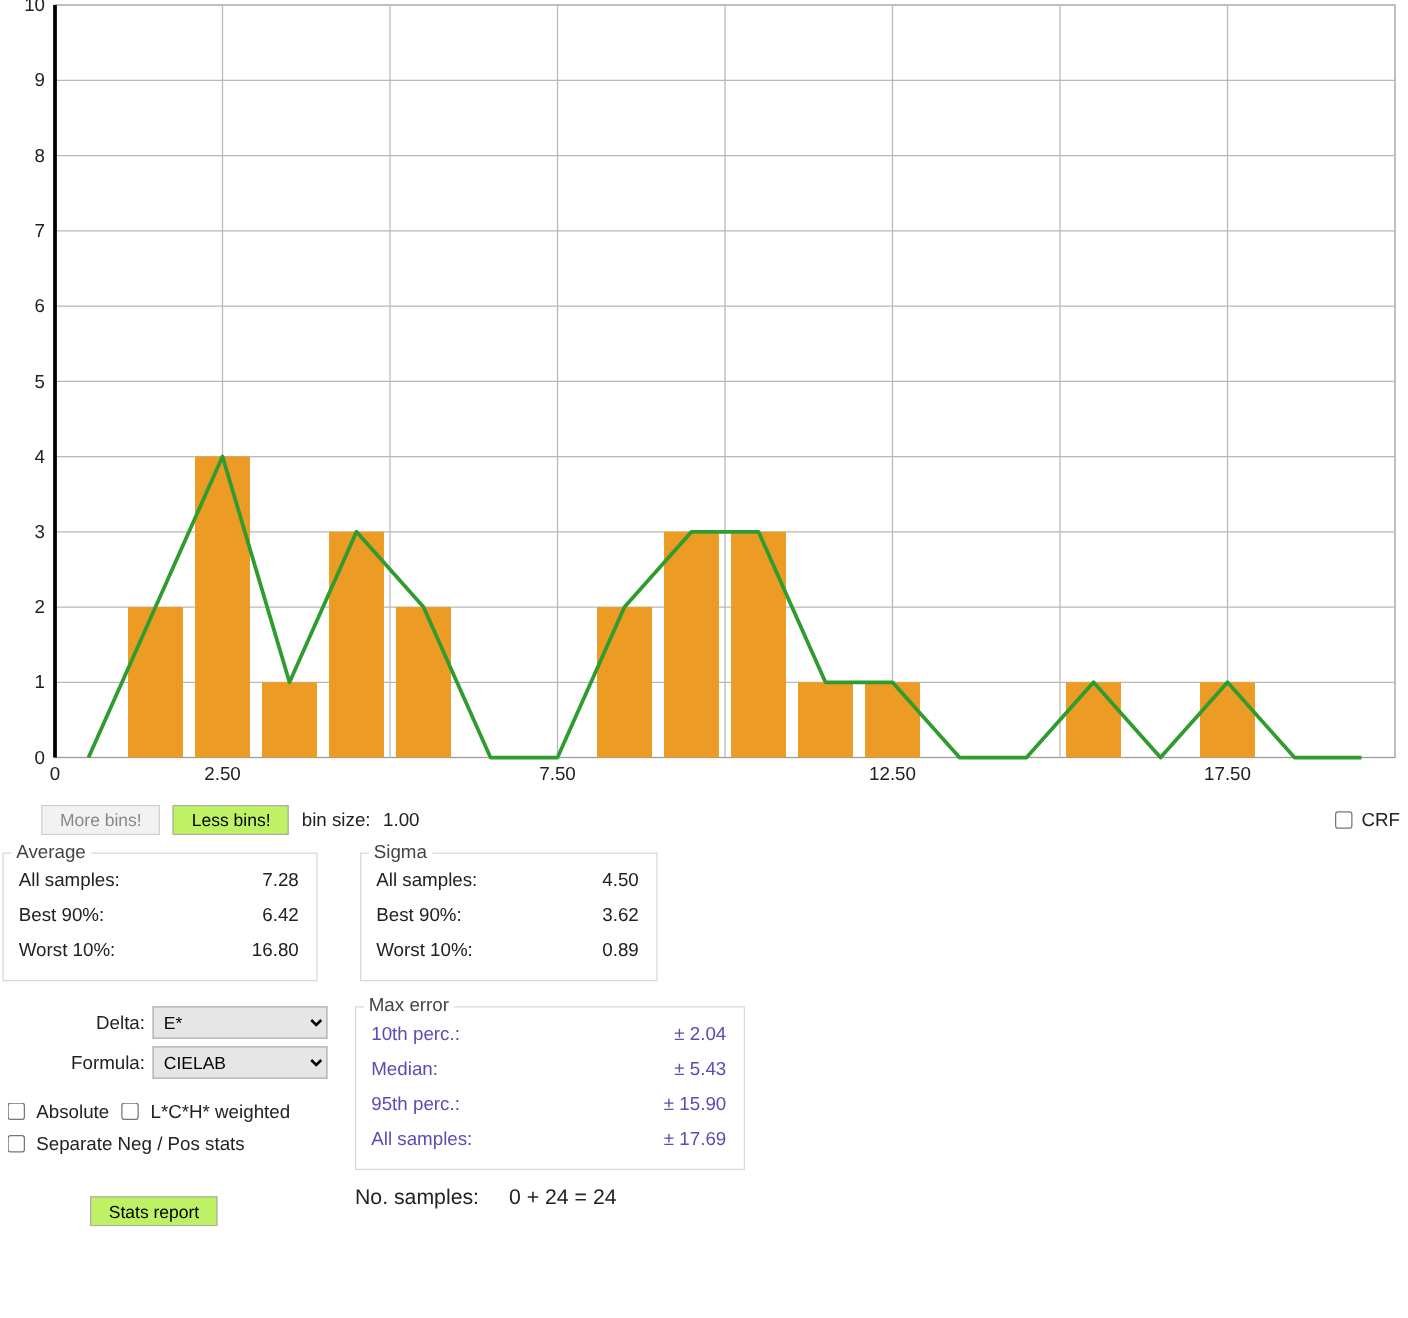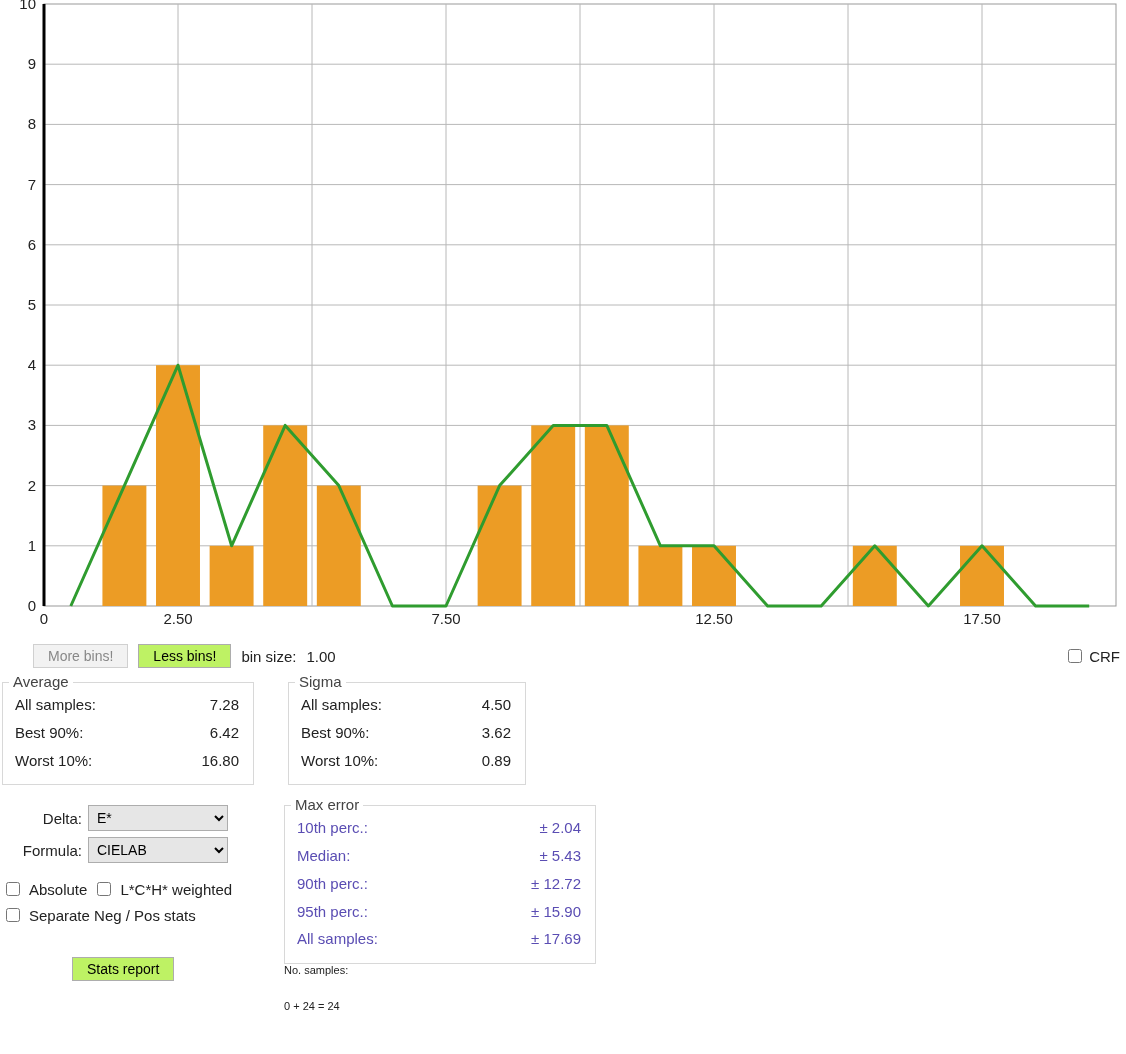--- a/index.html
+++ b/index.html
@@ -78,39 +78,39 @@
   .bottom-row {
     display:flex;
     gap: 22px;
     margin-top: 20px;
     padding-left: 2px;
   }
   .left-col {
     display:flex; flex-direction:column; gap: 6px;
     width: 260px;
   }
-  .sel-row { display:flex; align-items:center; gap: 4px; }
+  .sel-row { display:flex; align-items:center; gap: 4px; justify-content:flex-end; }
   .sel-row label { width: 80px; text-align:right; margin-right:2px;}
   select {
     font-family: inherit;
     font-size: 14px;
     background: #e6e6e6;
     border: 1px solid #adadad;
     padding: 2px 4px;
     width: 140px;
     height: 26px;
   }
   .chk-row { display:flex; align-items:center; gap: 6px; font-size:15px; }
   .chk-pair { display:flex; gap: 6px; margin-top:10px;}
   .stats-btn-row { margin-top: 26px; padding-left: 70px;}
 
   .maxerr-panel .kv-label { color: #5a4db3; }
   .maxerr-panel .kv-val { color: #5a4db3; }
 
-  .nsamples-row { font-size:11px; display:flex; gap: 24px; flex-direction: column;}
+  .nsamples-row { margin-top: 12px; font-size:17px; display:flex; gap: 24px;}
 </style>
 </head>
 <body>
 
 <div class="chart-area">
   <svg id="chart-svg" class="chart-svg" width="1126" height="632">
       <rect x="44" y="4" width="1072" height="602" fill="none" stroke="#999" stroke-width="1"></rect>
       <text x="36" y="611" text-anchor="end" font-size="15" fill="#222">0</text>
       <line x1="44" y1="545.8" x2="1116" y2="545.8" stroke="#b8b8b8" stroke-width="1"></line>
       <text x="36" y="550.8" text-anchor="end" font-size="15" fill="#222">1</text>
@@ -242,24 +242,20 @@
       <div class="legend">Max error</div>
       <div class="kv-row">
           <span class="kv-label">10th perc.:</span>
           <span class="kv-val">± 2.04</span>
         </div>
       <div class="kv-row">
           <span class="kv-label">Median:</span>
           <span class="kv-val">± 5.43</span>
         </div>
       <div class="kv-row">
-          <span class="kv-label">90th perc.:</span>
-          <span class="kv-val">± 12.72</span>
-        </div>
-      <div class="kv-row">
           <span class="kv-label">95th perc.:</span>
           <span class="kv-val">± 15.90</span>
         </div>
       <div class="kv-row">
           <span class="kv-label">All samples:</span>
           <span class="kv-val">± 17.69</span>
         </div>
     </div>
     <div class="nsamples-row">
       <span>No. samples:</span>

